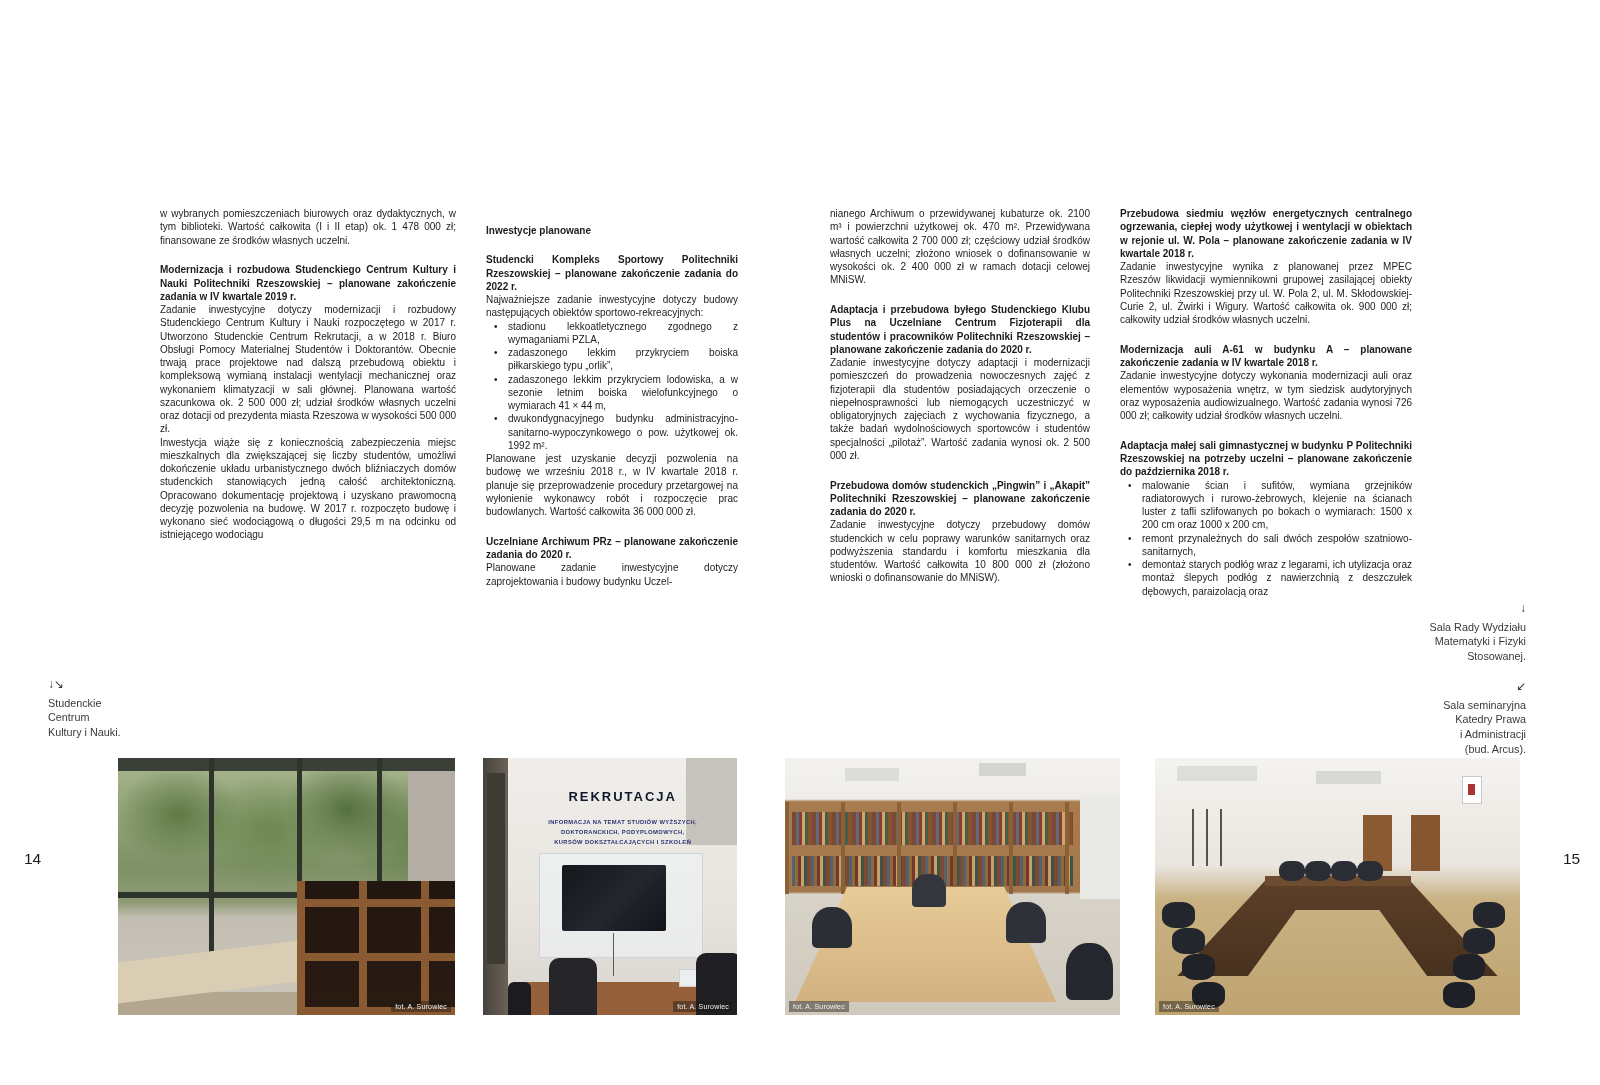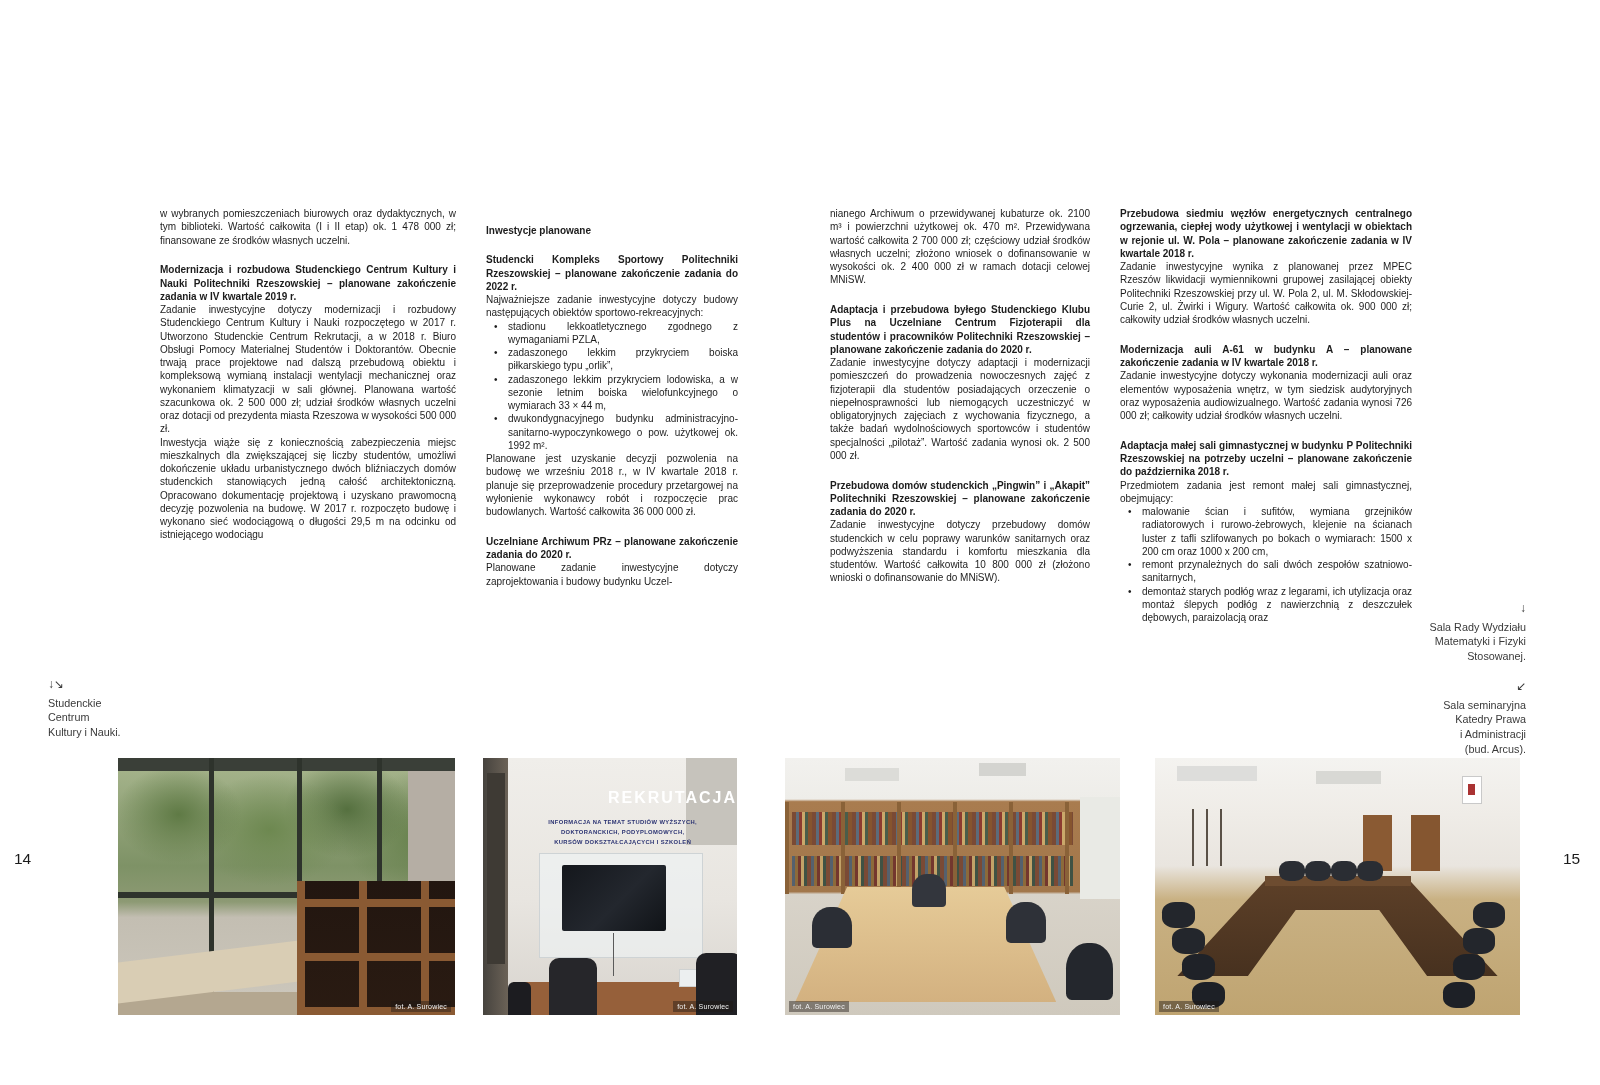--- a/index.html
+++ b/index.html
@@ -23,21 +23,21 @@
   
   .cap{position:absolute;font-size:10.8px;line-height:1.38;color:#3a3a3a;}
   .cap .cap-arrow{font-size:12px;margin-bottom:3px;color:#3a3a3a;}
   .cap .cap-text{white-space:pre-line;}
   .cap-left{left:48px;top:676px;width:110px;text-align:left;}
   .cap-right{width:118px;text-align:right;}
   .cap-rt{left:1408px;top:600px;}
   .cap-rb{left:1408px;top:678px;}
   
   .pagenum{position:absolute;top:850px;font-size:15.5px;color:#1c1c1c;}
-  .pagenum.pn-left{left:14px;}
+  .pagenum.pn-left{left:24px;}
   .pagenum.pn-right{left:1563px;}
   
   .photo{position:absolute;top:758px;height:257px;margin:0;overflow:hidden;background:#888;}
   .photo i{position:absolute;display:block;}
   .credit{position:absolute;bottom:3px;font-size:7px;line-height:1;color:#f2f2f2;
           background:rgba(30,25,20,0.45);padding:2px 4px;letter-spacing:.2px;}
   .credit-r{right:4px;} .credit-l{left:4px;}
   
   .photo1{left:118px;width:337px;}
   .p1-base{inset:0;background:
@@ -56,22 +56,22 @@
   .p1-shelf{right:0;bottom:0;width:47%;height:52%;background:
       repeating-linear-gradient(90deg,#8a5a33 0 8px,rgba(0,0,0,0) 8px 62px),
       repeating-linear-gradient(0deg,#8a5a33 0 8px,rgba(0,0,0,0) 8px 54px),
       linear-gradient(#221610,#2a1b12);}
   
   .photo2{left:483px;width:254px;}
   .p2-base{inset:0;background:linear-gradient(180deg,#f0eeea 0%,#e8e5e0 55%,#d8d4ce 100%);}
   .p2-panel{right:0;top:0;width:20%;height:34%;background:#c6c3bc;}
   .p2-strip{left:0;top:0;width:10%;height:100%;background:linear-gradient(90deg,#46433e,#6b6257);}
   .p2-door{left:1.5%;top:6%;width:7%;height:74%;background:#3e3a34;}
-  .p2-title{position:absolute;left:10%;right:0;top:12%;text-align:right;font-weight:bold;
-      font-size:16px;letter-spacing:2px;color:#ffffff;}
+  .p2-title{position:absolute;left:10%;right:0;top:12%;text-align:center;font-weight:bold;
+      font-size:13px;letter-spacing:2px;color:#0f172a;}
   .p2-sub{position:absolute;left:10%;right:0;top:23.5%;text-align:center;font-weight:bold;
       font-size:5.8px;line-height:1.7;color:#2a3272;white-space:pre-line;letter-spacing:.4px;}
   .p2-glass{left:22%;top:37%;width:64%;height:40%;background:rgba(238,242,244,.65);border:1px solid #ced3d5;}
   .p2-tv{left:31%;top:41.5%;width:41%;height:26%;background:linear-gradient(135deg,#14171c 0%,#23272e 55%,#101317 100%);border-radius:2px;}
   .p2-cable{left:51%;top:68%;width:1px;height:17%;background:#5a5a5a;}
   .p2-desk{left:12%;right:0;bottom:0;height:13%;background:#96603a;}
   .p2-paper{right:8%;bottom:11%;width:14%;height:6%;background:#eceff0;border:1px solid #cfd2d2;}
   .p2-chair1{left:26%;bottom:0;width:19%;height:22%;background:#26262a;border-radius:10px 10px 0 0;}
   .p2-chair2{right:-2%;bottom:0;width:18%;height:24%;background:#202024;border-radius:10px 10px 0 0;}
   .p2-chair3{left:10%;bottom:0;width:9%;height:13%;background:#1c1c20;border-radius:6px 6px 0 0;}
@@ -128,21 +128,21 @@
     <p>Inwestycja wiąże się z koniecznością zabezpieczenia miejsc mieszkalnych dla zwiększającej się liczby studentów, umożliwi dokończenie układu urbanistycznego dwóch bliźniaczych domów studenckich stanowiących jedną całość architektoniczną. Opracowano dokumentację projektową i uzyskano prawomocną decyzję pozwolenia na budowę. W 2017 r. rozpoczęto budowę i wykonano sieć wodociągową o długości 29,5 m na odcinku od istniejącego wodociągu</p>
   </section>
 
   <section class="col col2">
     <p class="h mt">Inwestycje planowane</p>
     <p class="h mt">Studencki Kompleks Sportowy Politechniki Rzeszowskiej – planowane zakończenie zadania do 2022 r.</p>
     <p>Najważniejsze zadanie inwestycyjne dotyczy budowy następujących obiektów sportowo-rekreacyjnych:</p>
     <ul>
       <li>stadionu lekkoatletycznego zgodnego z wymaganiami PZLA,</li>
       <li>zadaszonego lekkim przykryciem boiska piłkarskiego typu „orlik”,</li>
-      <li>zadaszonego lekkim przykryciem lodowiska, a w sezonie letnim boiska wielofunkcyjnego o wymiarach 33 × 44 m,</li>
+      <li>zadaszonego lekkim przykryciem lodowiska, a w sezonie letnim boiska wielofunkcyjnego o wymiarach 41 × 44 m,</li>
       <li>dwukondygnacyjnego budynku administracyjno-sanitarno-wypoczynkowego o pow. użytkowej ok. 1992 m².</li>
     </ul>
     <p>Planowane jest uzyskanie decyzji pozwolenia na budowę we wrześniu 2018 r., w IV kwartale 2018 r. planuje się przeprowadzenie procedury przetargowej na wyłonienie wykonawcy robót i rozpoczęcie prac budowlanych. Wartość całkowita 36 000 000 zł.</p>
     <p class="h mt">Uczelniane Archiwum PRz – planowane zakończenie zadania do 2020 r.</p>
     <p>Planowane zadanie inwestycyjne dotyczy zaprojektowania i budowy budynku Uczel-</p>
   </section>
 
   <section class="col col3">
     <p>nianego Archiwum o przewidywanej kubaturze ok. 2100 m³ i powierzchni użytkowej ok. 470 m². Przewidywana wartość całkowita 2 700 000 zł; częściowy udział środków własnych uczelni; złożono wniosek o dofinansowanie w wysokości ok. 2 400 000 zł w ramach dotacji celowej MNiSW.</p>
     <p class="h mt">Adaptacja i przebudowa byłego Studenckiego Klubu Plus na Uczelniane Centrum Fizjoterapii dla studentów i pracowników Politechniki Rzeszowskiej – planowane zakończenie zadania do 2020 r.</p>
@@ -150,21 +150,20 @@
     <p class="h mt">Przebudowa domów studenckich „Pingwin” i „Akapit” Politechniki Rzeszowskiej – planowane zakończenie zadania do 2020 r.</p>
     <p>Zadanie inwestycyjne dotyczy przebudowy domów studenckich w celu poprawy warunków sanitarnych oraz podwyższenia standardu i komfortu mieszkania dla studentów. Wartość całkowita 10 800 000 zł (złożono wnioski o dofinansowanie do MNiSW).</p>
   </section>
 
   <section class="col col4">
     <p class="h">Przebudowa siedmiu węzłów energetycznych centralnego ogrzewania, ciepłej wody użytkowej i wentylacji w obiektach w rejonie ul. W. Pola – planowane zakończenie zadania w IV kwartale 2018 r.</p>
     <p>Zadanie inwestycyjne wynika z planowanej przez MPEC Rzeszów likwidacji wymiennikowni grupowej zasilającej obiekty Politechniki Rzeszowskiej przy ul. W. Pola 2, ul. M. Skłodowskiej-Curie 2, ul. Żwirki i Wigury. Wartość całkowita ok. 900 000 zł; całkowity udział środków własnych uczelni.</p>
     <p class="h mt">Modernizacja auli A-61 w budynku A – planowane zakończenie zadania w IV kwartale 2018 r.</p>
     <p>Zadanie inwestycyjne dotyczy wykonania modernizacji auli oraz elementów wyposażenia wnętrz, w tym siedzisk audytoryjnych oraz wyposażenia audiowizualnego. Wartość zadania wynosi 726 000 zł; całkowity udział środków własnych uczelni.</p>
     <p class="h mt">Adaptacja małej sali gimnastycznej w budynku P Politechniki Rzeszowskiej na potrzeby uczelni – planowane zakończenie do października 2018 r.</p>
-    <p>Przedmiotem zadania jest remont małej sali gimnastycznej, obejmujący:</p>
     <ul>
       <li>malowanie ścian i sufitów, wymiana grzejników radiatorowych i rurowo-żebrowych, klejenie na ścianach luster z tafli szlifowanych po bokach o wymiarach: 1500 x 200 cm oraz 1000 x 200 cm,</li>
       <li>remont przynależnych do sali dwóch zespołów szatniowo-sanitarnych,</li>
       <li>demontaż starych podłóg wraz z legarami, ich utylizacja oraz montaż ślepych podłóg z nawierzchnią z deszczułek dębowych, paraizolacją oraz</li>
     </ul>
   </section>
 
   <aside class="cap cap-left">
     <div class="cap-arrow">↓↘</div>
     <div class="cap-text">Studenckie

